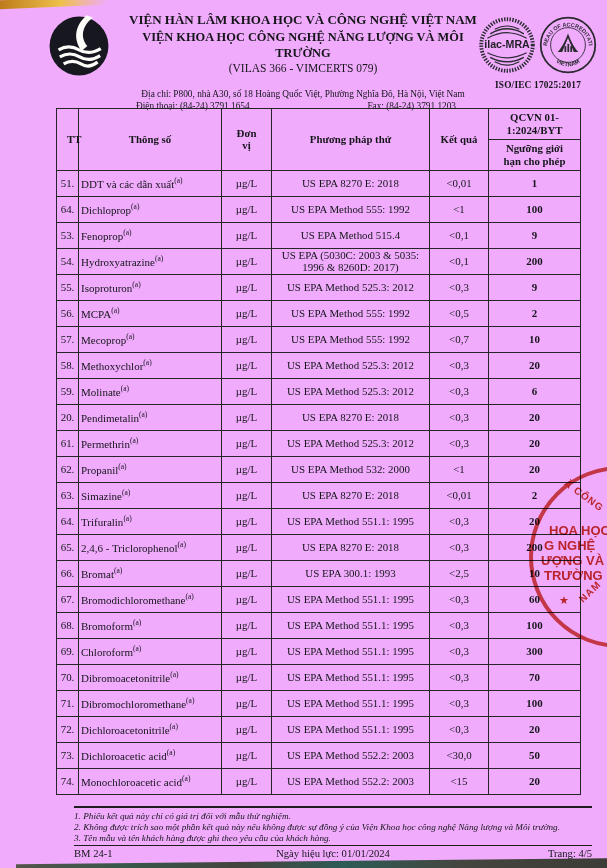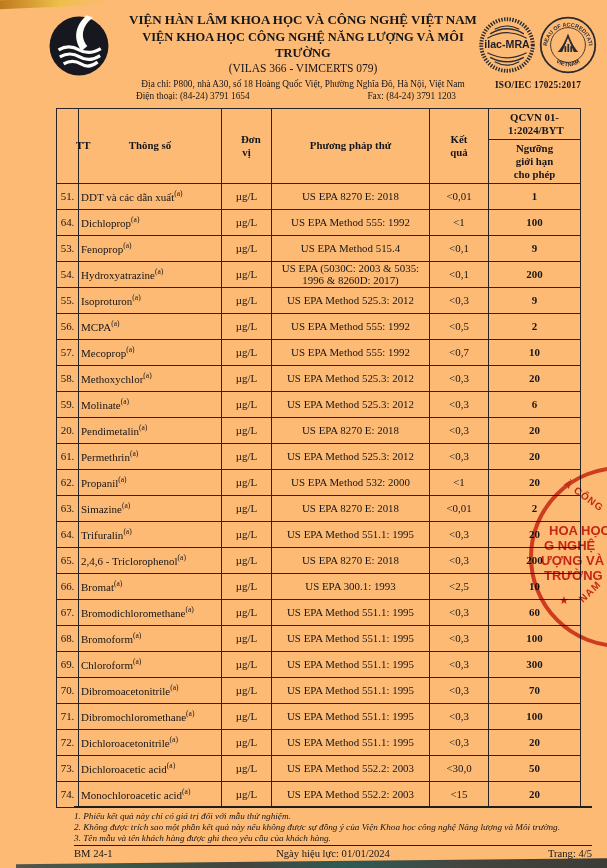--- a/index.html
+++ b/index.html
@@ -1,43 +1,43 @@
 <!DOCTYPE html>
 <html><head>
 <meta charset="utf-8">
 <style>
   html,body{margin:0;padding:0;background:#d9d9d6;}
-  .page{position:relative;width:607px;height:868px;background:#fdba74;overflow:hidden;
+  .page{position:relative;width:607px;height:868px;background:#f0abfc;overflow:hidden;
         font-family:"Liberation Serif","DejaVu Serif",serif;color:#15151a;}
 
   
   .streak{position:absolute;top:-2px;left:-6px;width:120px;height:9px;border-radius:4px;
           background:linear-gradient(92deg,#b97317,#eec04a 55%,rgba(255,255,255,0) 95%);
           transform:rotate(-2.5deg);}
   .scan-bottom{position:absolute;bottom:-2px;left:16px;right:-6px;height:13px;
           background:linear-gradient(90deg,#55544a,#37584a 18%,#44443e 38%,#2d5b55 55%,#45453f 75%,#3c3c36 100%);
           clip-path:polygon(0 55%,100% 10%,100% 100%,0 100%);}
 
   
   .logo-left{position:absolute;top:13px;left:47px;width:64px;height:66px;}
   .head-center{position:absolute;top:12px;left:122px;width:362px;text-align:center;line-height:1.3;}
   .t1{font-weight:bold;font-size:13px;}
   .t2{font-weight:bold;font-size:12.4px;}
   .t3{font-weight:bold;font-size:12px;}
   .t4{font-weight:normal;font-size:11.5px;}
-  .addr{font-size:9.3px;margin-top:2px;white-space:nowrap;}
+  .addr{font-size:9.3px;margin-top:12px;white-space:nowrap;}
   .phonerow{display:flex;justify-content:space-between;font-size:9.3px;padding:0 28px 0 14px;}
   .head-right{position:absolute;top:16px;left:477px;width:122px;text-align:center;}
   .logos-row{display:flex;justify-content:center;gap:4px;align-items:center;}
   .iso{font-weight:bold;font-size:9.3px;margin-top:6px;letter-spacing:.2px;}
 
   
   table.results{position:absolute;top:108px;left:56px;width:524px;border-collapse:collapse;table-layout:fixed;}
   table.results th,table.results td{border:1px solid #26262a;padding:0 2px;}
-  table.results th{font-weight:bold;font-size:10.8px;text-align:center;line-height:1.2;padding:2px 19px;}
+  table.results th{font-weight:bold;font-size:10.8px;text-align:center;line-height:1.2;padding:2px 10px;}
   thead tr.h1 th{height:22px;}
   thead tr.h2 th{height:26px;}
   tbody td{font-size:10.9px;text-align:center;height:25px;line-height:1.15;}
   td.c-name{text-align:left;padding-left:6px;font-size:11px;}
   td.c-limit{font-weight:bold;}
   td.c-method{padding:1px 3px;}
   sup{font-size:7.5px;}
 
   
   .stamp{position:absolute;top:466px;right:-104px;width:174px;height:174px;border-radius:50%;

